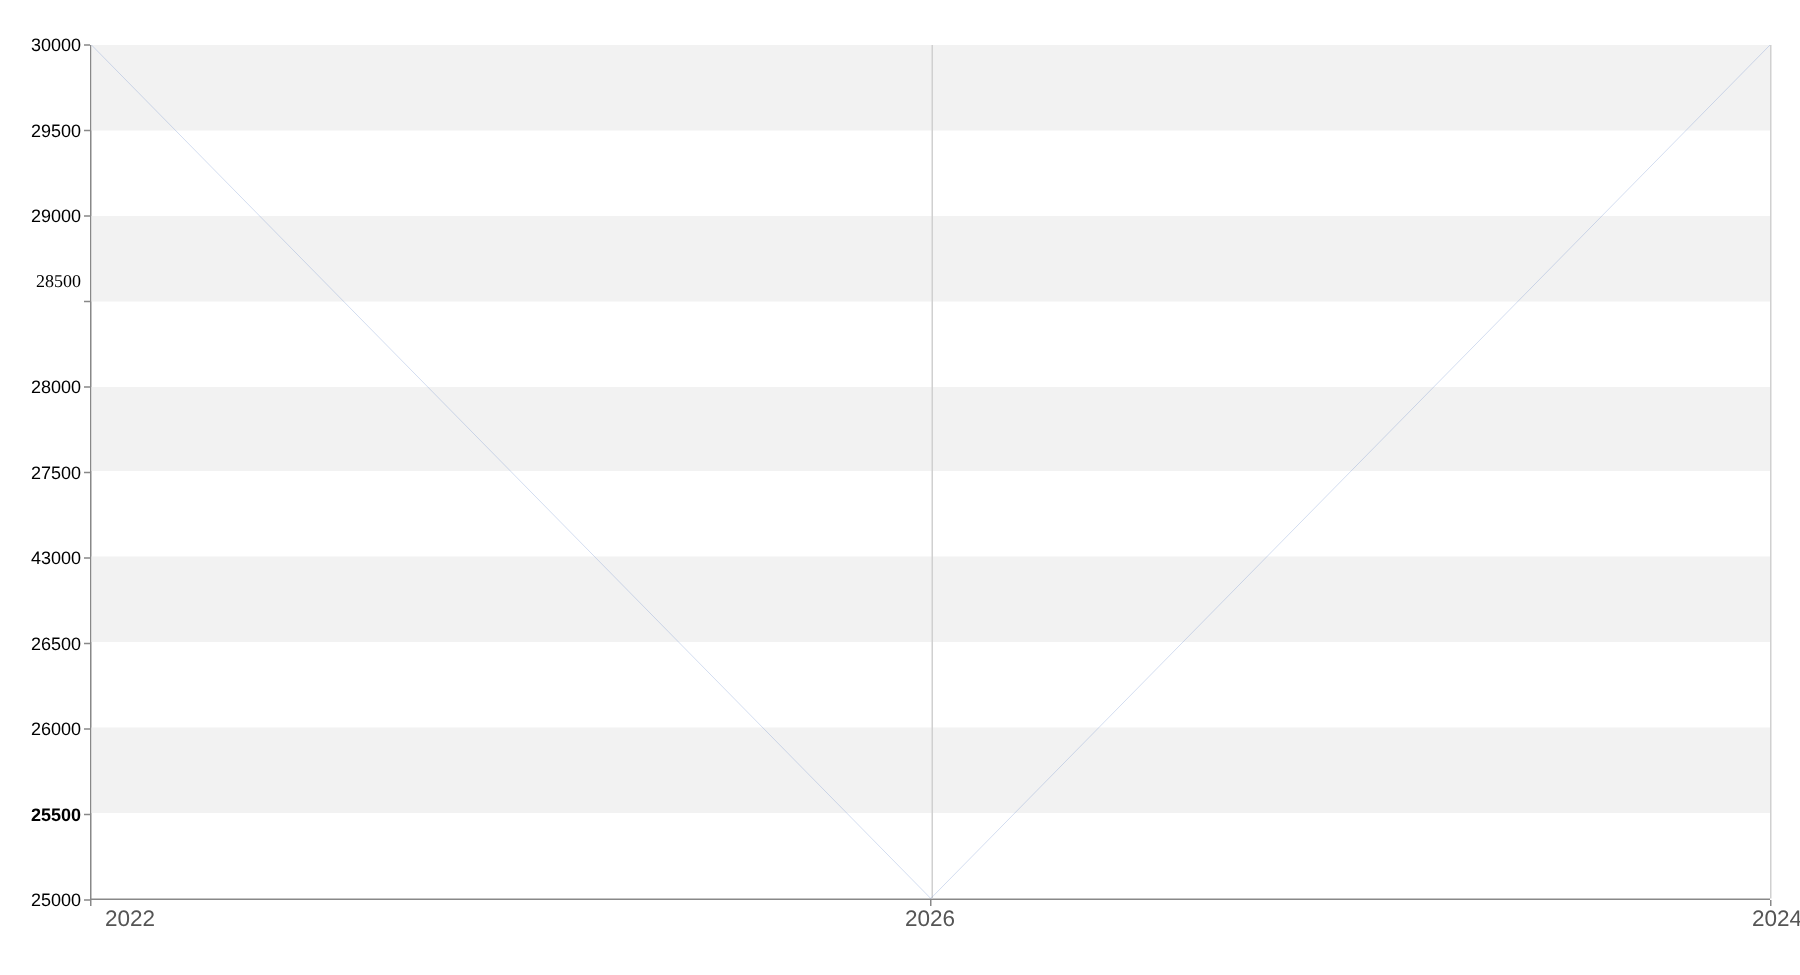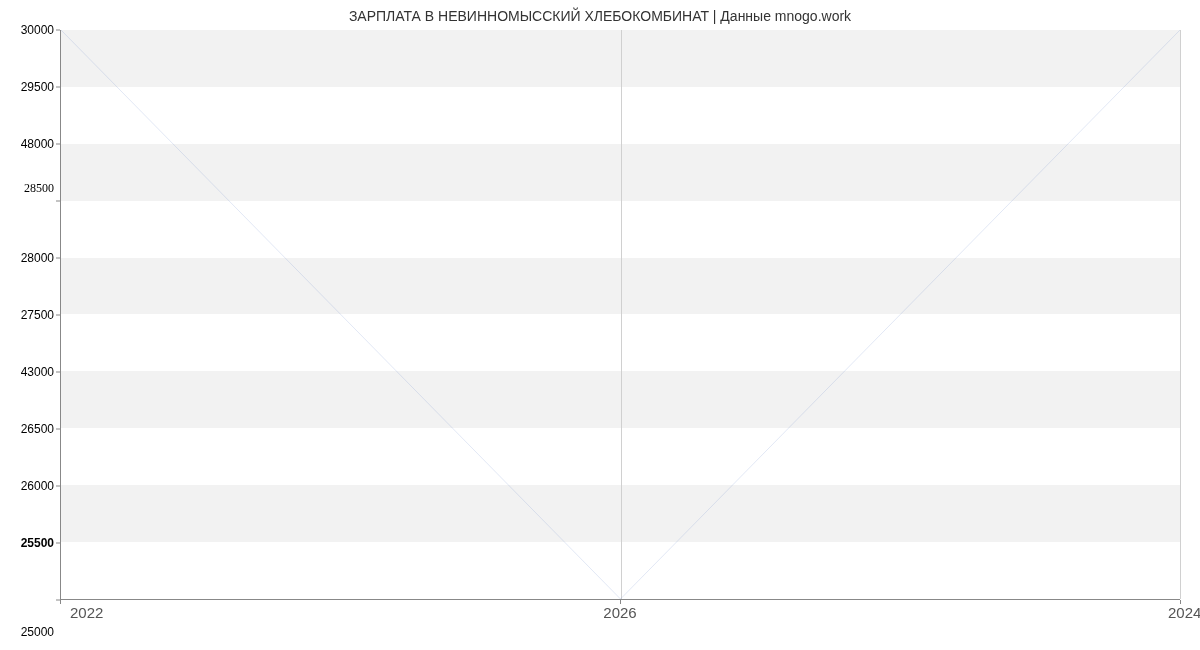--- a/index.html
+++ b/index.html
@@ -87,39 +87,38 @@
     width: 100%;
     height: 100%;
     overflow: visible;
   }
 </style>
 </head>
 <body>
 
 <div class="chart-wrap">
 
-  <div class="title">ЗАРПЛАТА В  НЕВИННОМЫССКИЙ ХЛЕБОКОМБИНАТ | Данные mnogo.work</div>
 
   <div class="plot-area">
 
     <div class="band" style="top:0%; height:10%;"></div>
     <div class="band" style="top:20%; height:10%;"></div>
     <div class="band" style="top:40%; height:10%;"></div>
     <div class="band" style="top:60%; height:10%;"></div>
     <div class="band" style="top:80%; height:10%;"></div>
 
     <div class="gridline-v" style="left:50%;"></div>
     <div class="gridline-v" style="left:100%;"></div>
 
     <svg class="line" viewBox="0 0 100 100" preserveAspectRatio="none">
       <polyline points="0,0 50,100 100,0" fill="none" stroke="#5b7fc7" stroke-width="0.18" vector-effect="non-scaling-stroke"></polyline>
     </svg>
   </div>
 
-  <div class="y-tick" style="top:600px;margin-top:32px;">25000</div>
+  <div class="y-tick" style="top:600px;">25000</div>
   <div class="y-tick-mark" style="top:600px;"></div>
 
   <div class="y-tick" style="top:543px;font-weight:bold;">25500</div>
   <div class="y-tick-mark" style="top:543px;"></div>
 
   <div class="y-tick" style="top:486px;">26000</div>
   <div class="y-tick-mark" style="top:486px;"></div>
 
   <div class="y-tick" style="top:429px;">26500</div>
   <div class="y-tick-mark" style="top:429px;"></div>
@@ -129,21 +128,21 @@
 
   <div class="y-tick" style="top:315px;">27500</div>
   <div class="y-tick-mark" style="top:315px;"></div>
 
   <div class="y-tick" style="top:258px;">28000</div>
   <div class="y-tick-mark" style="top:258px;"></div>
 
   <div class="y-tick" style="top:188px;font-family:Liberation Serif, serif;">28500</div>
   <div class="y-tick-mark" style="top:201px;"></div>
 
-  <div class="y-tick" style="top:144px;">48000</div>
+  <div class="y-tick" style="top:144px;">29000</div>
   <div class="y-tick-mark" style="top:144px;"></div>
 
   <div class="y-tick" style="top:87px;">29500</div>
   <div class="y-tick-mark" style="top:87px;"></div>
 
   <div class="y-tick" style="top:30px;">30000</div>
   <div class="y-tick-mark" style="top:30px;"></div>
 
   <div class="x-tick-mark" style="left:60px;"></div>
   <div class="x-tick" style="left:70px; transform:none;">2022</div>

